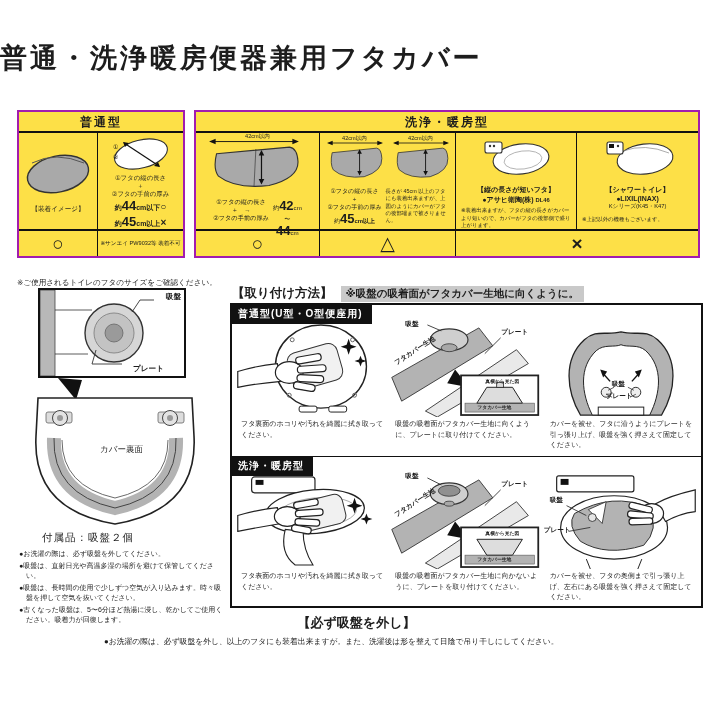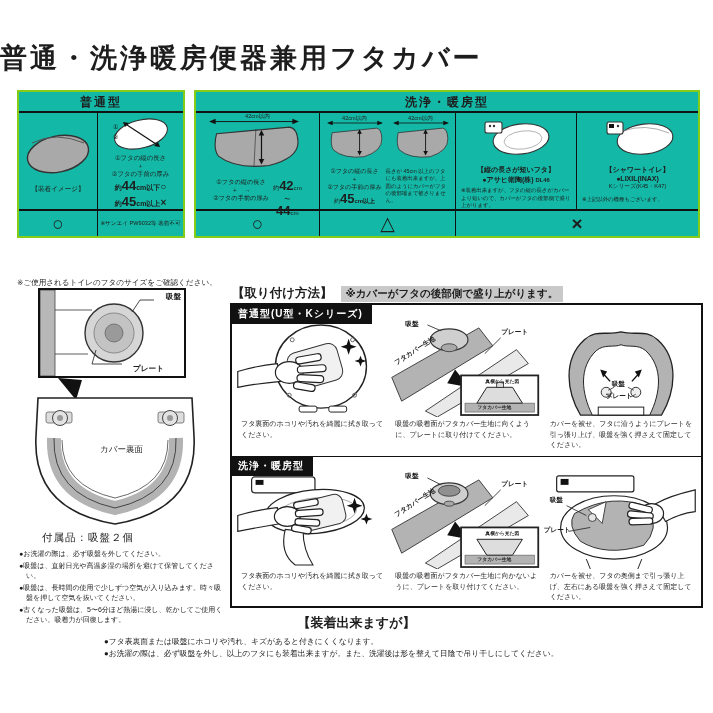--- a/index.html
+++ b/index.html
@@ -4,21 +4,21 @@
 <style>
   * { margin:0; padding:0; box-sizing:border-box; }
   body { background:#fff; }
   .page { position:relative; width:713px; height:713px; background:#fff; overflow:hidden;
           font-family:"Liberation Sans","DejaVu Sans",sans-serif; color:#1d1d1d; }
   .title { position:absolute; top:40px; left:0; right:0; 
            font-size:27px; font-weight:bold; letter-spacing:3px; }
 
   
   .compat { position:absolute; top:90px; left:17px; display:flex; gap:9px; }
-  .block { border:2px solid #84cc16; background:#14b8a6; }
+  .block { border:2px solid #a21caf; background:#fde047;margin-top:20px; }
   .block-normal { width:168px; }
   .block-washlet { width:506px; }
   .bhead { height:21px; line-height:21px; text-align:center; font-weight:bold; font-size:12px;
            border-bottom:2px solid #111; letter-spacing:2px; }
   .bbody { display:flex; height:96px; }
   .cell { position:relative; border-right:1px solid #111; padding:2px 2px; }
   .cell.last { border-right:none; }
   .bfoot { display:flex; border-top:2px solid #111; height:27px; }
   .fcell { border-right:1px solid #111; display:flex; align-items:center; justify-content:center; }
   .fcell.last { border-right:none; }
@@ -285,27 +285,27 @@
 
   <div class="acc-notes">
     <div>●お洗濯の際は、必ず吸盤を外してください。</div>
     <div>●吸盤は、直射日光や高温多湿の場所を避けて保管してください。</div>
     <div>●吸盤は、長時間の使用で少しずつ空気が入り込みます。時々吸盤を押して空気を抜いてください。</div>
     <div>●古くなった吸盤は、5〜6分ほど熱湯に浸し、乾かしてご使用ください。吸着力が回復します。</div>
   </div>
 
   <div class="install-head">
     <span class="install-title">【取り付け方法】</span>
-    <span class="install-warn">※カバーがフタの後部側で盛り上がります。</span>
+    <span class="install-warn">※吸盤の吸着面がフタカバー生地に向くように。</span>
   </div>
 
   <div class="install-box">
 
     <div class="irow r1">
-      <div class="ilabel">普通型(U型・Kシリーズ)</div>
+      <div class="ilabel">普通型(U型・O型便座用)</div>
       <div class="steps">
 
         <div class="step">
           <div class="stepimg">
             <svg width="150" height="97" viewBox="0 0 150 98">
               <ellipse cx="84" cy="47" rx="46" ry="42" fill="#fff" stroke="#222" stroke-width="1.4"></ellipse>
               <circle cx="55" cy="20" r="2" fill="none" stroke="#666"></circle>
                 <circle cx="116" cy="20" r="2" fill="none" stroke="#666"></circle>
               <circle cx="52" cy="76" r="2" fill="none" stroke="#666"></circle>
                 <circle cx="118" cy="76" r="2" fill="none" stroke="#666"></circle>
@@ -450,19 +450,18 @@
             </svg>
           </div>
           <span class="slabel" style="top:24px; left:6px;">吸盤</span>
           <span class="slabel" style="top:54px; left:0;">プレート</span>
           <div class="caption">カバーを被せ、フタの奥側まで引っ張り上げ、左右にある吸盤を強く押さえて固定してください。</div>
         </div>
       </div>
     </div>
   </div>
 
-  <div class="handling-head">【装着出来ますが】</div>
+  <div class="handling-head">【必ず吸盤を外し】</div>
   <div class="handling-notes">
-    <div>●フタ表裏面または吸盤にホコリや汚れ、キズがあると付きにくくなります。</div>
     <div>●お洗濯の際は、必ず吸盤を外し、以上のフタにも装着出来ますが。また、洗濯後は形を整えて日陰で吊り干しにしてください。</div>
   </div>
 
 </div>
 
 </body></html>

